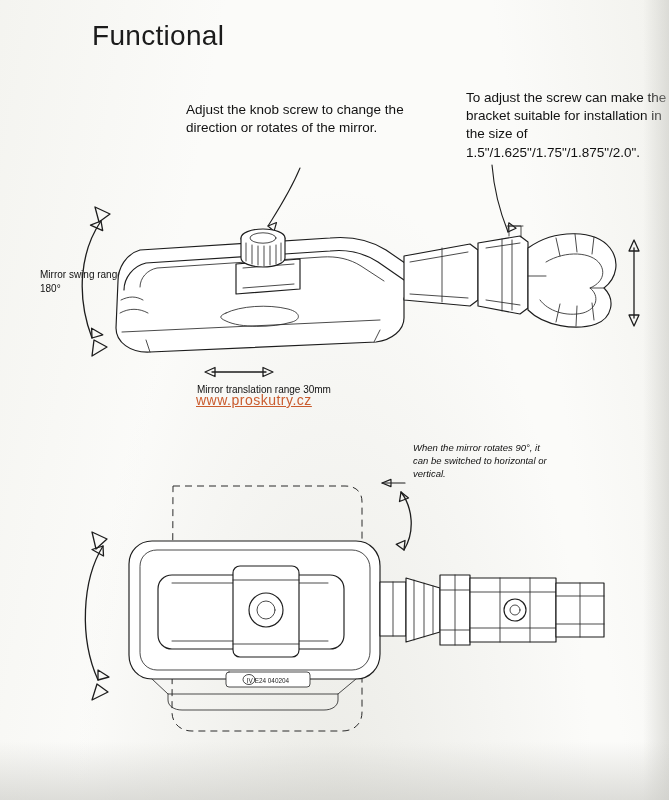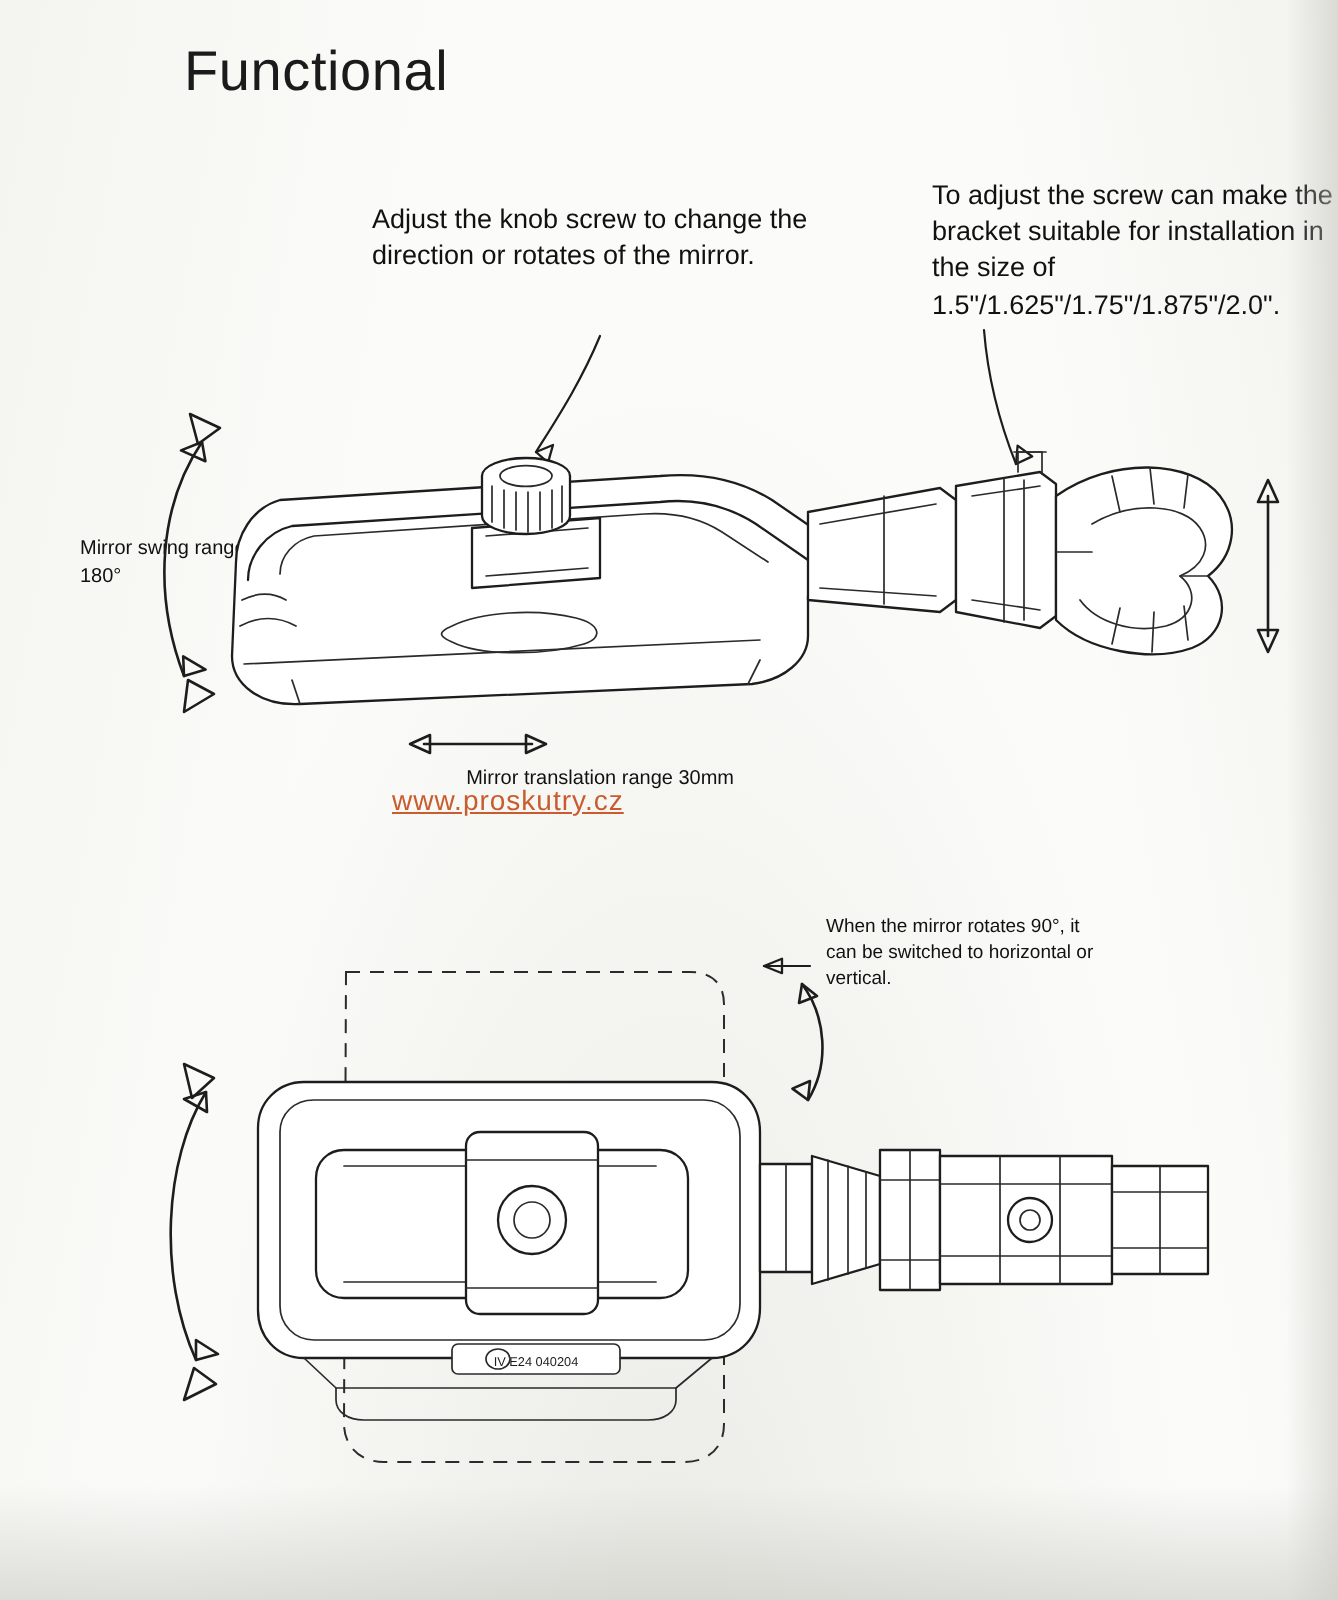--- a/index.html
+++ b/index.html
@@ -61,22 +61,22 @@
   .note-knob { left: 186px; top: 101px; width: 240px; }
   .note-screw { left: 466px; top: 89px; width: 205px; }
 
   .small-label {
     position: absolute;
     font-size: 10px;
     line-height: 1.35;
     color: #111;
   }
   .label-swing180 { left: 40px; top: 268px; width: 90px; }
-  .label-translate { left: 197px; top: 383px; width: 170px; text-align: right; }
-  .label-rotate { left: 413px; top: 458px; width: 135px; font-size: 9.5px; }
+  .label-translate { left: 197px; top: 383px; width: 170px; }
+  .label-rotate { left: 413px; top: 442px; width: 135px; font-size: 9.5px; font-style: italic; }
   .label-swing12 { left: 42px; top: 594px; width: 90px; }
 
   .watermark {
     position: absolute;
     left: 196px;
     top: 392px;
     font-size: 14px;
     color: #c2410c;
     opacity: 0.85;
     letter-spacing: 0.5px;

